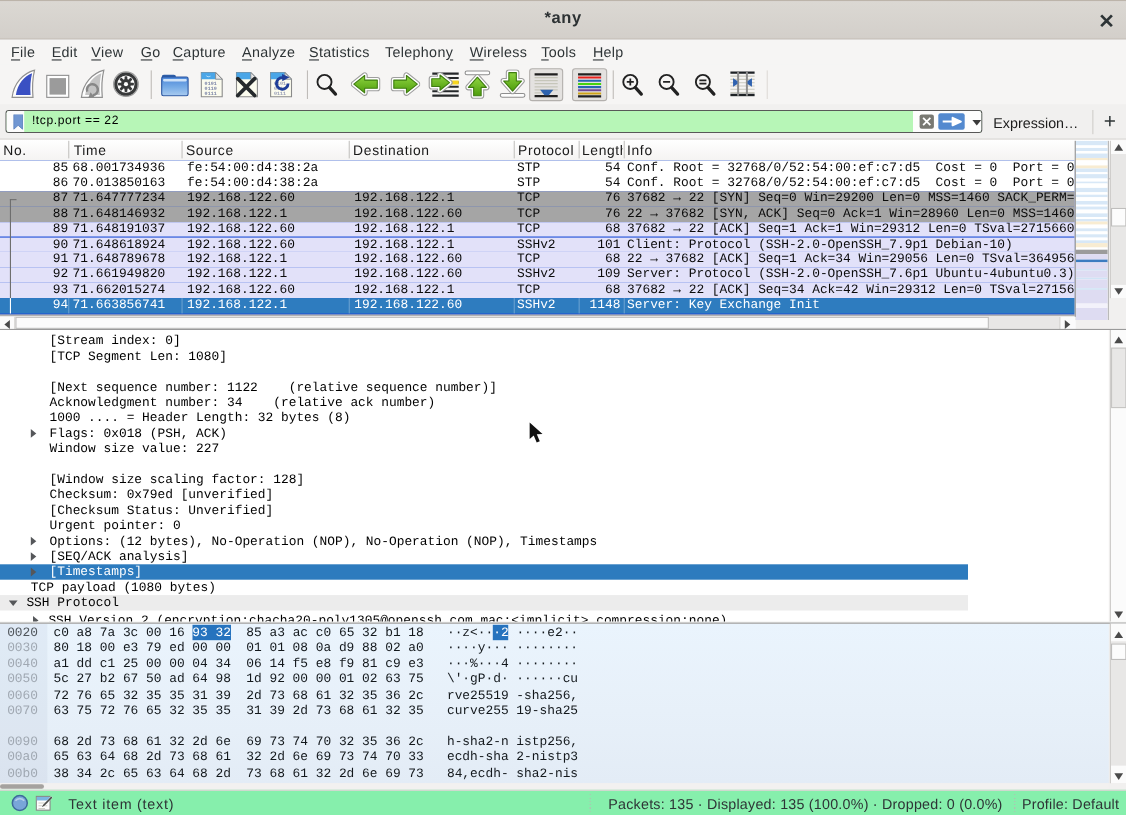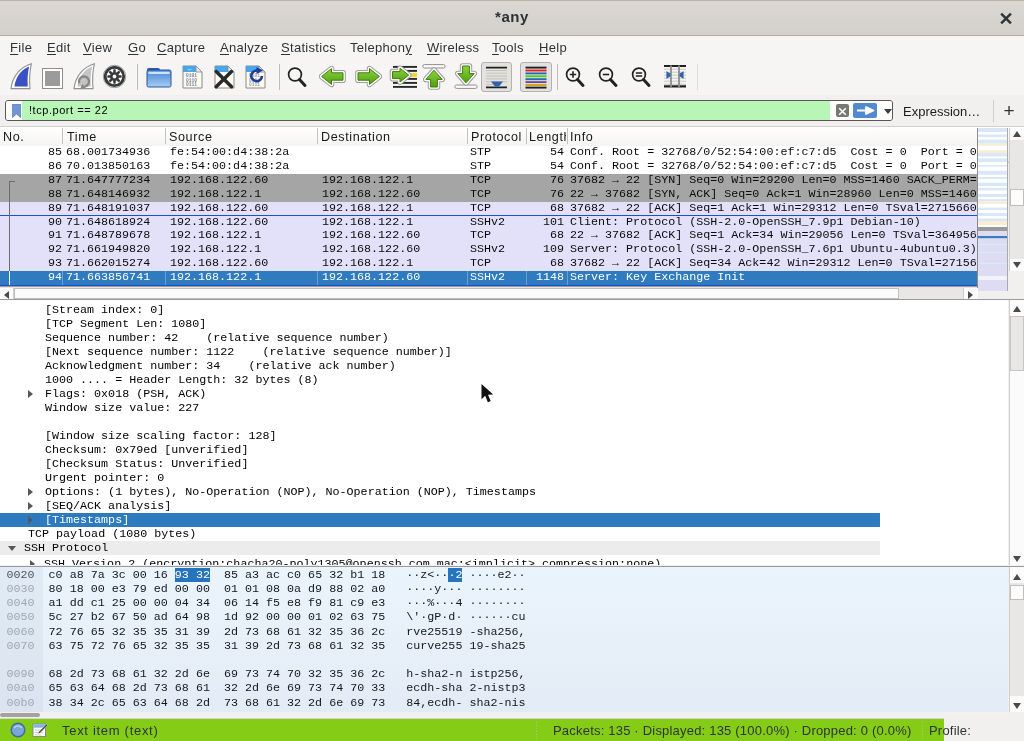--- a/index.html
+++ b/index.html
@@ -64,21 +64,21 @@
   .tri-d{border-left:4px solid transparent;border-right:4px solid transparent;border-top:5px solid #55575a;}
   
   #hexpane{left:0;top:567px;width:1008px;height:145px;overflow:hidden;
      background:linear-gradient(180deg,#eaf4fd 0%,#e7f0f9 55%,#e3ecf6 100%);}
   #hexcol{left:0;top:0;width:43px;height:145px;background:rgba(110,130,160,0.08);}
   .hrow{position:absolute;left:6.5px;font-family:"Liberation Mono",monospace;font-size:11.7px;line-height:14.2px;white-space:pre;color:#13181c;}
   .hoff{color:#a0a8b2;}
   .hoffsel{color:#50565c;}
   .hsel{background:#2673be;color:#fff;}
   
-  #statusbar{left:0;top:718px;width:944px;height:23px;background:#84cc16;border-top:1px solid #d8d6d3;box-sizing:border-box;font-size:13px;color:#2e3436;}
+  #statusbar{left:0;top:718px;width:1024px;height:23px;background:#86efac;border-top:1px solid #d8d6d3;box-sizing:border-box;font-size:13px;color:#2e3436;}
   .dotsep{position:absolute;top:3px;width:1px;height:16px;
      background:repeating-linear-gradient(#b9b7b4 0 1px,transparent 1px 3px);}
 </style>
 </head>
 <body>
 
 <div class="abs" id="titlebar"></div>
 <div class="abs" id="title">*any</div>
 <div class="abs" id="closex">✕</div>
 
@@ -392,31 +392,30 @@
   <div class="abs sbtn" style="left:0;top:1px;width:13px;height:12px;border-right:1px solid #cfcdcb"></div>
   <div class="arr" style="left:4px;top:3.5px;border-top:4px solid transparent;border-bottom:4px solid transparent;border-right:5px solid #4a4a4a"></div>
   <div class="abs" style="left:14px;top:1px;width:885px;height:11px;background:#fbfbfb;border:1px solid #bfbebd;box-sizing:border-box"></div>
   <div class="abs sbtn" style="left:963px;top:1px;width:14px;height:12px;border-left:1px solid #cfcdcb"></div>
   <div class="arr" style="left:968px;top:3.5px;border-top:4px solid transparent;border-bottom:4px solid transparent;border-left:5px solid #4a4a4a"></div>
 </div>
 
 <div class="abs" id="details">
 <div class="drow" style="top:3px"><span style="position:absolute;left:45px">[Stream index: 0]</span></div>
 <div class="drow" style="top:17px"><span style="position:absolute;left:45px">[TCP Segment Len: 1080]</span></div>
-<div class="drow" style="top:31px"><span style="position:absolute;left:45px">Sequence number: 42    (relative sequence number)</span></div>
 <div class="drow" style="top:45px"><span style="position:absolute;left:45px">[Next sequence number: 1122    (relative sequence number)]</span></div>
 <div class="drow" style="top:59px"><span style="position:absolute;left:45px">Acknowledgment number: 34    (relative ack number)</span></div>
 <div class="drow" style="top:73px"><span style="position:absolute;left:45px">1000 .... = Header Length: 32 bytes (8)</span></div>
 <div class="drow" style="top:87px"><div class="tri tri-r" style="left:28px;top:3px"></div><span style="position:absolute;left:45px">Flags: 0x018 (PSH, ACK)</span></div>
 <div class="drow" style="top:101px"><span style="position:absolute;left:45px">Window size value: 227</span></div>
 <div class="drow" style="top:129px"><span style="position:absolute;left:45px">[Window size scaling factor: 128]</span></div>
 <div class="drow" style="top:143px"><span style="position:absolute;left:45px">Checksum: 0x79ed [unverified]</span></div>
 <div class="drow" style="top:157px"><span style="position:absolute;left:45px">[Checksum Status: Unverified]</span></div>
 <div class="drow" style="top:171px"><span style="position:absolute;left:45px">Urgent pointer: 0</span></div>
-<div class="drow" style="top:185px"><div class="tri tri-r" style="left:28px;top:3px"></div><span style="position:absolute;left:45px">Options: (1 bytes), No-Operation (NOP), No-Operation (NOP), Timestamps</span></div>
+<div class="drow" style="top:185px"><div class="tri tri-r" style="left:28px;top:3px"></div><span style="position:absolute;left:45px">Options: (12 bytes), No-Operation (NOP), No-Operation (NOP), Timestamps</span></div>
 <div class="drow dsel" style="top:213px"><div class="tri tri-r" style="left:28px;top:3px"></div><span style="position:absolute;left:45px">[Timestamps]</span></div>
 <div class="drow" style="top:199px"><div class="tri tri-r" style="left:28px;top:3px"></div><span style="position:absolute;left:45px">[SEQ/ACK analysis]</span></div>
 <div class="drow" style="top:227px"><span style="position:absolute;left:28px">TCP payload (1080 bytes)</span></div>
 <div class="drow dgray" style="top:241px"><div class="tri tri-d" style="left:8px;top:4.5px"></div><span style="position:absolute;left:24px">SSH Protocol</span></div>
 <div class="drow" style="top:257px"><div class="tri tri-r" style="left:30px;top:3px"></div><span style="position:absolute;left:44px">SSH Version 2 (encryption:chacha20-poly1305@openssh.com mac:&lt;implicit&gt; compression:none)</span></div>
 </div>
 
 <div class="abs" id="hexpane">
 <div class="abs" id="hexcol"></div>
 <div class="hrow" style="top:0.8px"><span class="hoffsel">0020</span>  c0 a8 7a 3c 00 16 <span class="hsel">93 32</span>  85 a3 ac c0 65 32 b1 18   ··z&lt;··<span class="hsel">·2</span> ····e2··</div>

